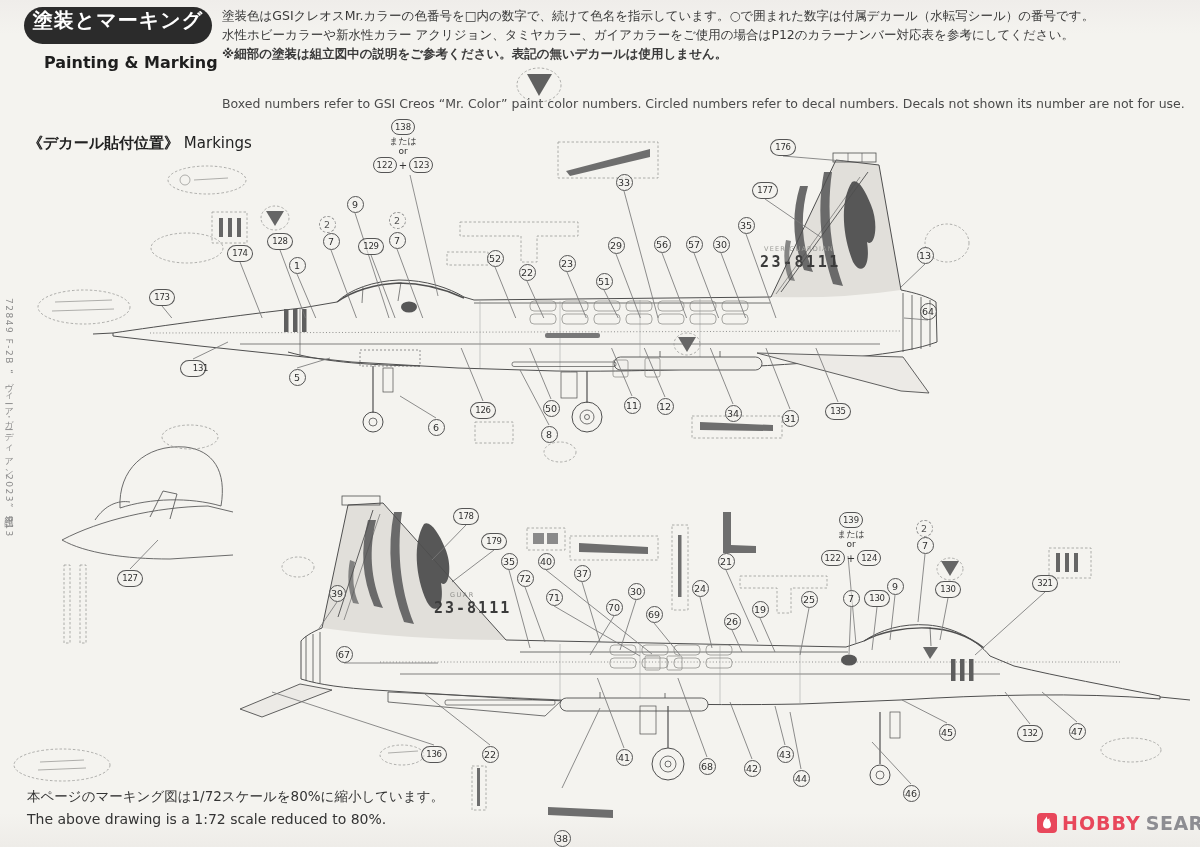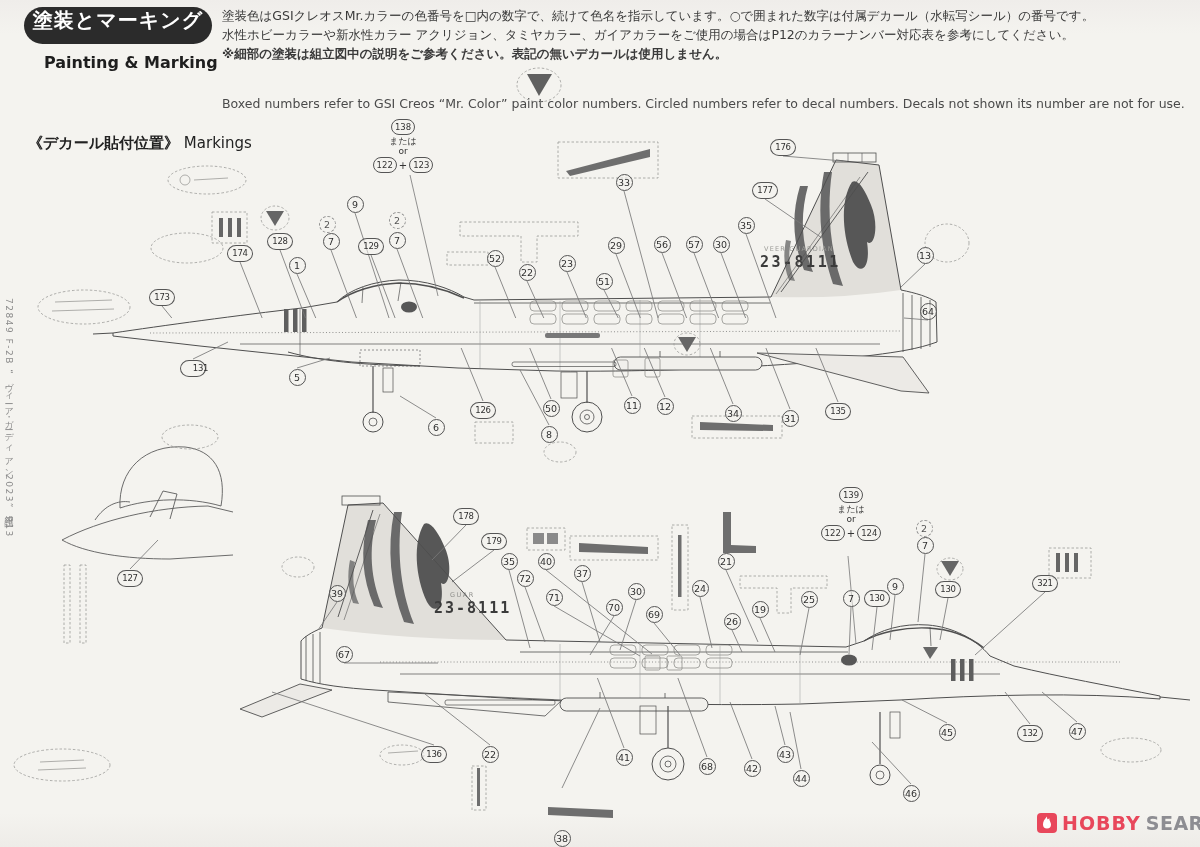--- a/index.html
+++ b/index.html
@@ -32,21 +32,21 @@
   .callout.dashed{border-style:dashed;border-color:#8f8f8f;color:#555;background:transparent;}
   
   .cluster{position:absolute;display:flex;flex-direction:column;align-items:center;z-index:5;color:#333;}
   .cluster .c-circle{box-sizing:border-box;height:16px;min-width:16px;padding:0 3px;border:1.1px solid #555;
            border-radius:8px/50%;display:flex;align-items:center;justify-content:center;font-size:8.5px;
            background:rgba(244,243,239,.55);}
   .cluster .matawa{font-size:9px;line-height:11px;margin-top:1px;}
   .cluster .or{font-size:9px;line-height:9px;}
   .cluster .row{display:flex;align-items:center;gap:2px;margin-top:1px;font-size:10px;}
   .cluster-a{left:368px;top:119px;width:70px;}
-  .cluster-b{left:816px;top:487px;width:70px;justify-content:space-between;}
+  .cluster-b{left:816px;top:512px;width:70px;justify-content:space-between;}
   
   .footer-note{position:absolute;left:27px;top:785px;}
   .footer-note p{margin:0;}
   .footer-note .jp{font-size:13.5px;line-height:23px;color:#333;}
   .footer-note .en{font-size:14px;line-height:22px;color:#333;}
   .logo{position:absolute;left:1037px;top:812px;display:flex;align-items:center;gap:5px;z-index:6;}
   .logo .hobby{color:#e8475b;font-weight:bold;font-size:19px;letter-spacing:1px;}
   .logo .search{color:#8d8d92;font-weight:bold;font-size:19px;letter-spacing:0.5px;}
 </style>
 </head>
@@ -452,20 +452,24 @@
       <div class="callout" style="width: 17px; left: 743.5px; top: 759.5px;">42</div>
       <div class="callout" style="width: 17px; left: 776.5px; top: 745.5px;">43</div>
       <div class="callout" style="width: 17px; left: 792.5px; top: 769.5px;">44</div>
       <div class="callout" style="width: 17px; left: 902.5px; top: 784.5px;">46</div>
       <div class="callout" style="width: 17px; left: 938.5px; top: 723.5px;">45</div>
       <div class="callout wide" style="width: 26px; left: 1017px; top: 724.5px;">132</div>
       <div class="callout" style="width: 17px; left: 1068.5px; top: 722.5px;">47</div>
       <div class="callout wide" style="width: 26px; left: 117px; top: 569.5px;">127</div>
     </div>
 
+  <div class="footer-note">
+    <p class="jp">本ページのマーキング図は1/72スケールを80%に縮小しています。</p>
+    <p class="en">The above drawing is a 1:72 scale reduced to 80%.</p>
+  </div>
 
   <div class="logo">
     <svg width="20" height="20" viewBox="0 0 20 20">
       <rect x="0" y="0" width="20" height="20" rx="4" fill="#e8475b"></rect>
       <path d="M10,3.5 C7.2,6.5 6,8.8 6,11.6 a4,4 0 0 0 8,0 C14,9 12.2,8 12.2,5 C11.2,7 10,7 10,3.5 Z" fill="#fff"></path>
     </svg>
     <span class="hobby">HOBBY</span>
     <span class="search">SEARCH</span>
   </div>
 

